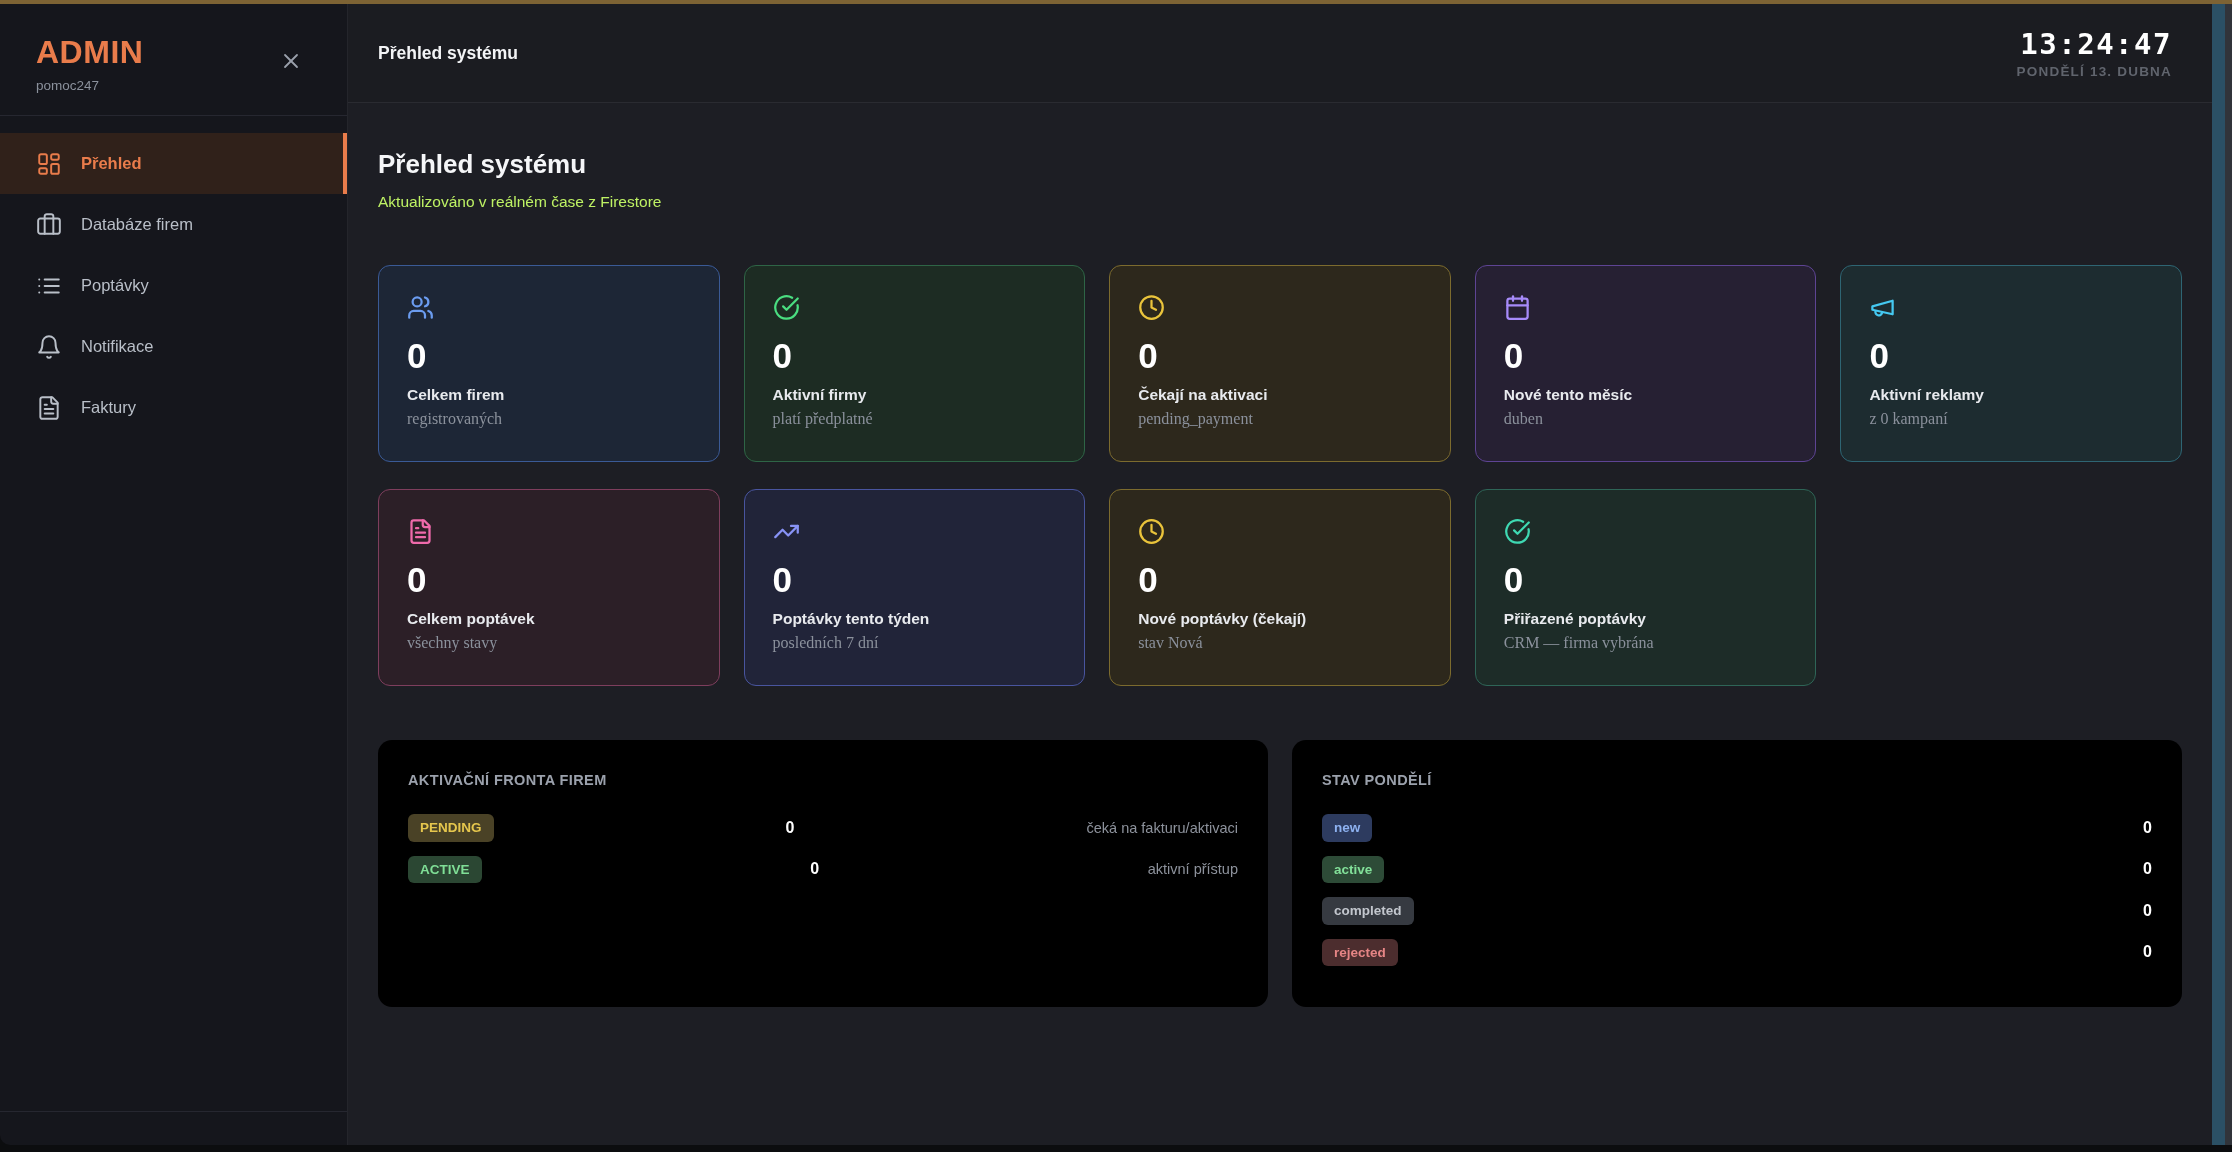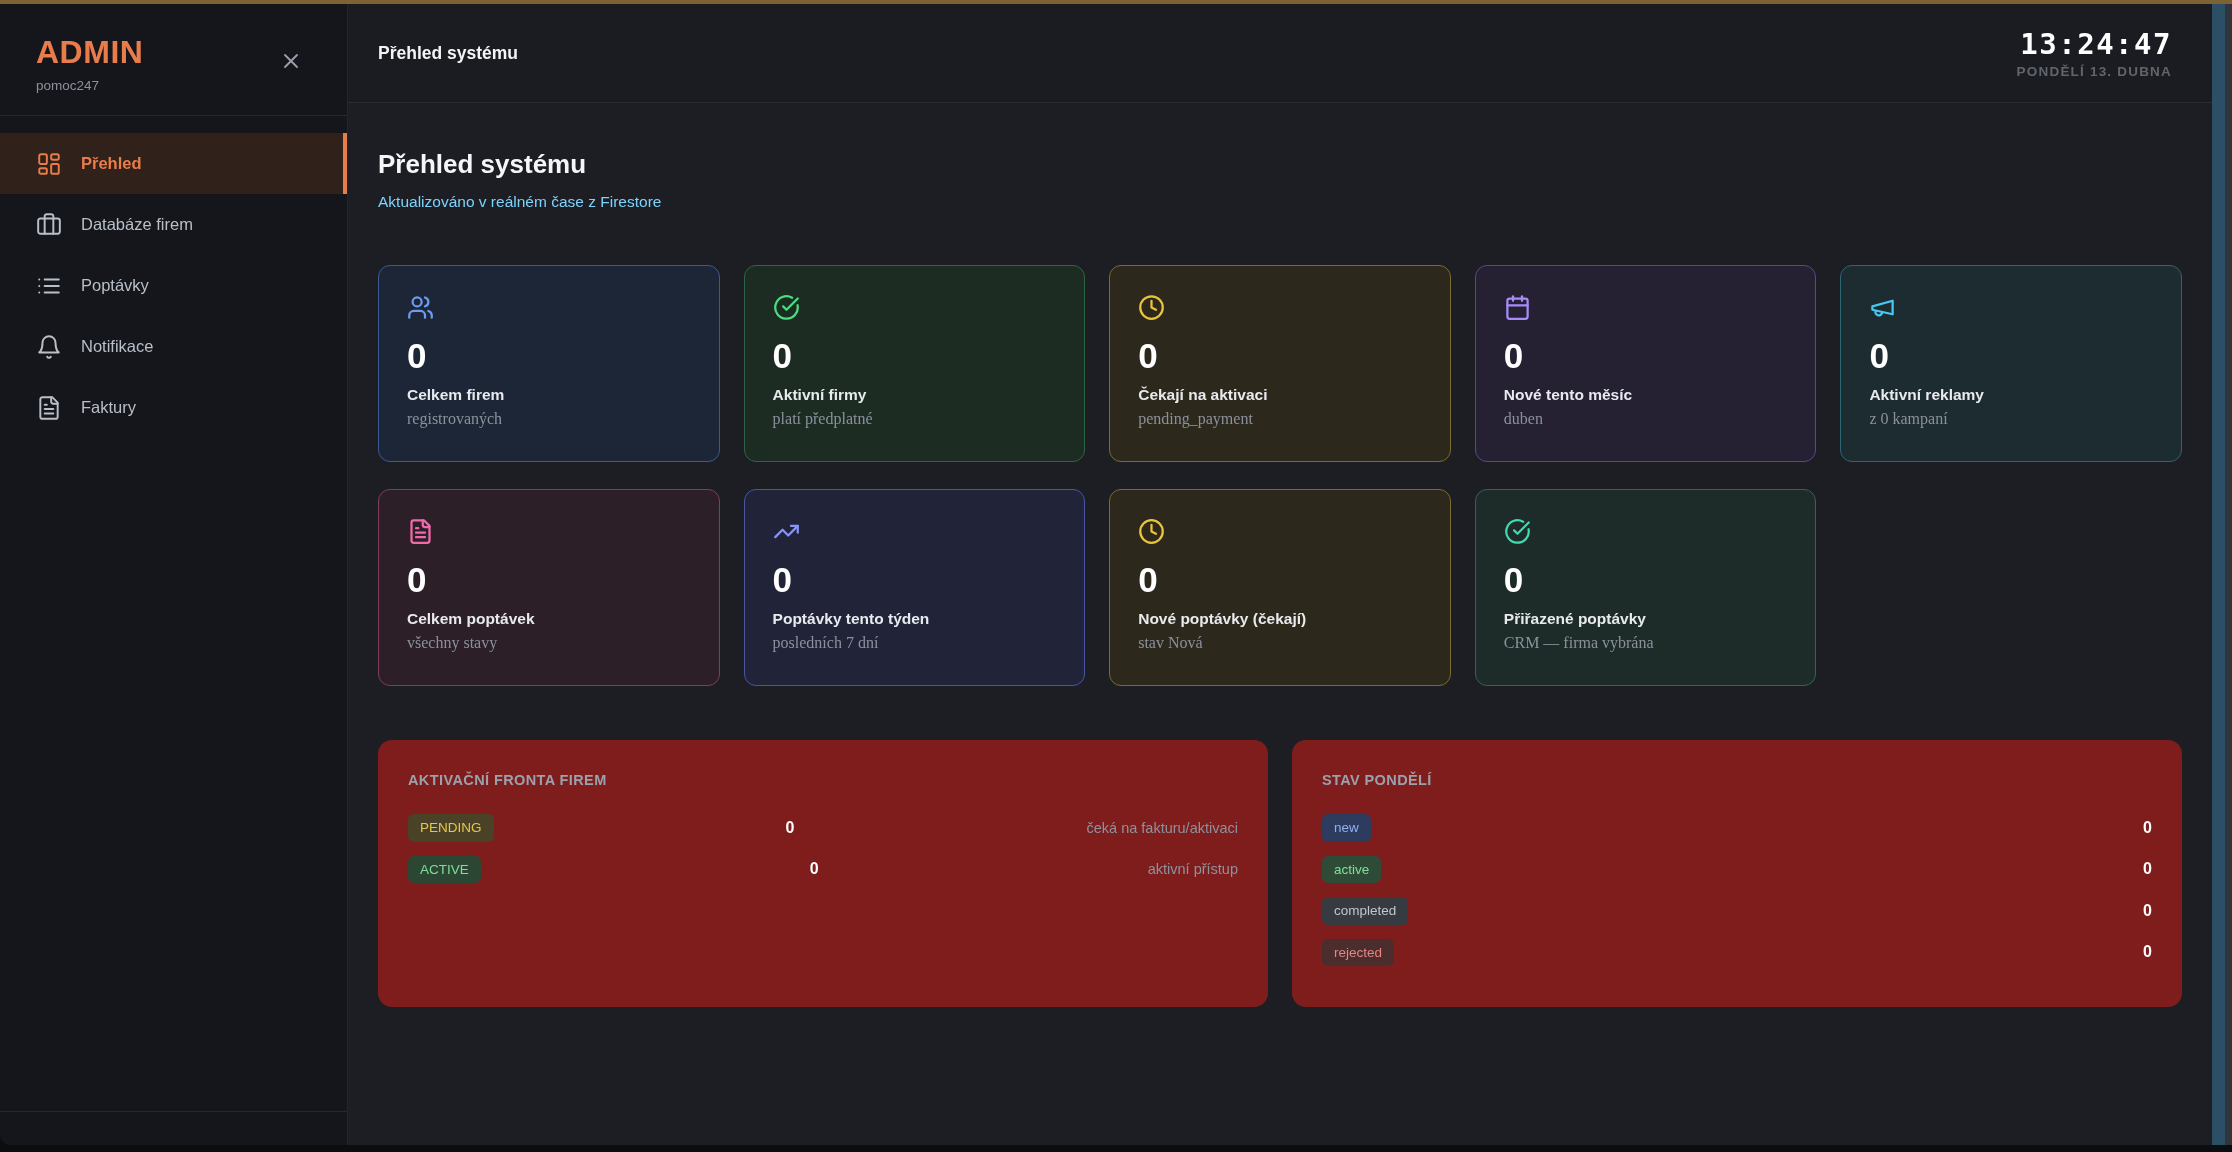--- a/index.html
+++ b/index.html
@@ -35,40 +35,40 @@
                  padding:0 40px 0 30px; }
   .hdr-title { color:#f3f4f6; font-size:17.5px; font-weight:700; }
   .clock { text-align:right; }
   .clock-time { color:#ffffff; font-size:29px; font-weight:800; letter-spacing:1.5px;
                 font-family:"DejaVu Sans Mono","Liberation Mono",monospace; }
   .clock-date { color:#60646d; font-size:13.5px; font-weight:700; letter-spacing:1.2px;
                 margin-top:3px; }
 
   .content { flex:1; padding:46px 30px 30px 30px; overflow:hidden; }
   .page-title { color:#f5f6f8; font-size:26px; font-weight:800; }
-  .page-subtitle { color:#7dd3fc; font-size:15.5px; margin-top:13px; }
+  .page-subtitle { color:#bef264; font-size:15.5px; margin-top:13px; }
 
   
   .cards { margin-top:54px; display:grid; grid-template-columns:repeat(5,1fr);
            column-gap:24px; row-gap:27px; }
   .card { height:197px; border-radius:12px; border:1px solid; padding:28px;
           display:flex; flex-direction:column; }
   .card svg { width:27px; height:27px; }
   .card-value { color:#ffffff; font-size:35px; font-weight:800; line-height:1; margin-top:17px; }
   .card-label { color:#e8eaee; font-size:15.5px; font-weight:700; margin-top:13px; }
   .card-sub { color:#8b919c; font-size:16px; margin-top:6px;font-family:Liberation Serif, serif; }
 
   
   .panels { margin-top:54px; display:grid; grid-template-columns:1fr 1fr; gap:24px; }
-  .panel { height:267px; background:#7f1d1d; border-radius:14px; padding:32px 30px; }
+  .panel { height:267px; background:#000000; border-radius:14px; padding:32px 30px; }
   .panel-title { color:#9ba1ac; font-size:14.5px; font-weight:800; letter-spacing:0.4px; }
   .panel-rows { margin-top:26px; }
   .panel-row { display:flex; align-items:center; margin-bottom:14px; }
   .badge { display:inline-block; padding:6px 12px; border-radius:6px; font-size:13.5px;
-           font-weight:400; line-height:1.15; }
+           font-weight:700; line-height:1.15; }
   .row-value { flex:1; text-align:center; color:#ffffff; font-size:16px; font-weight:800; }
   .row-value.right { text-align:right; }
   .row-desc { color:#8d929c; font-size:14.5px; text-align:right; }
 
   
   .scrollbar { width:20px; flex:none; background:#31343a; position:relative; }
   .scroll-thumb { position:absolute; left:0; top:0; width:13px; height:100%; background:#2b5065; }
 </style>
 </head>
 <body>

